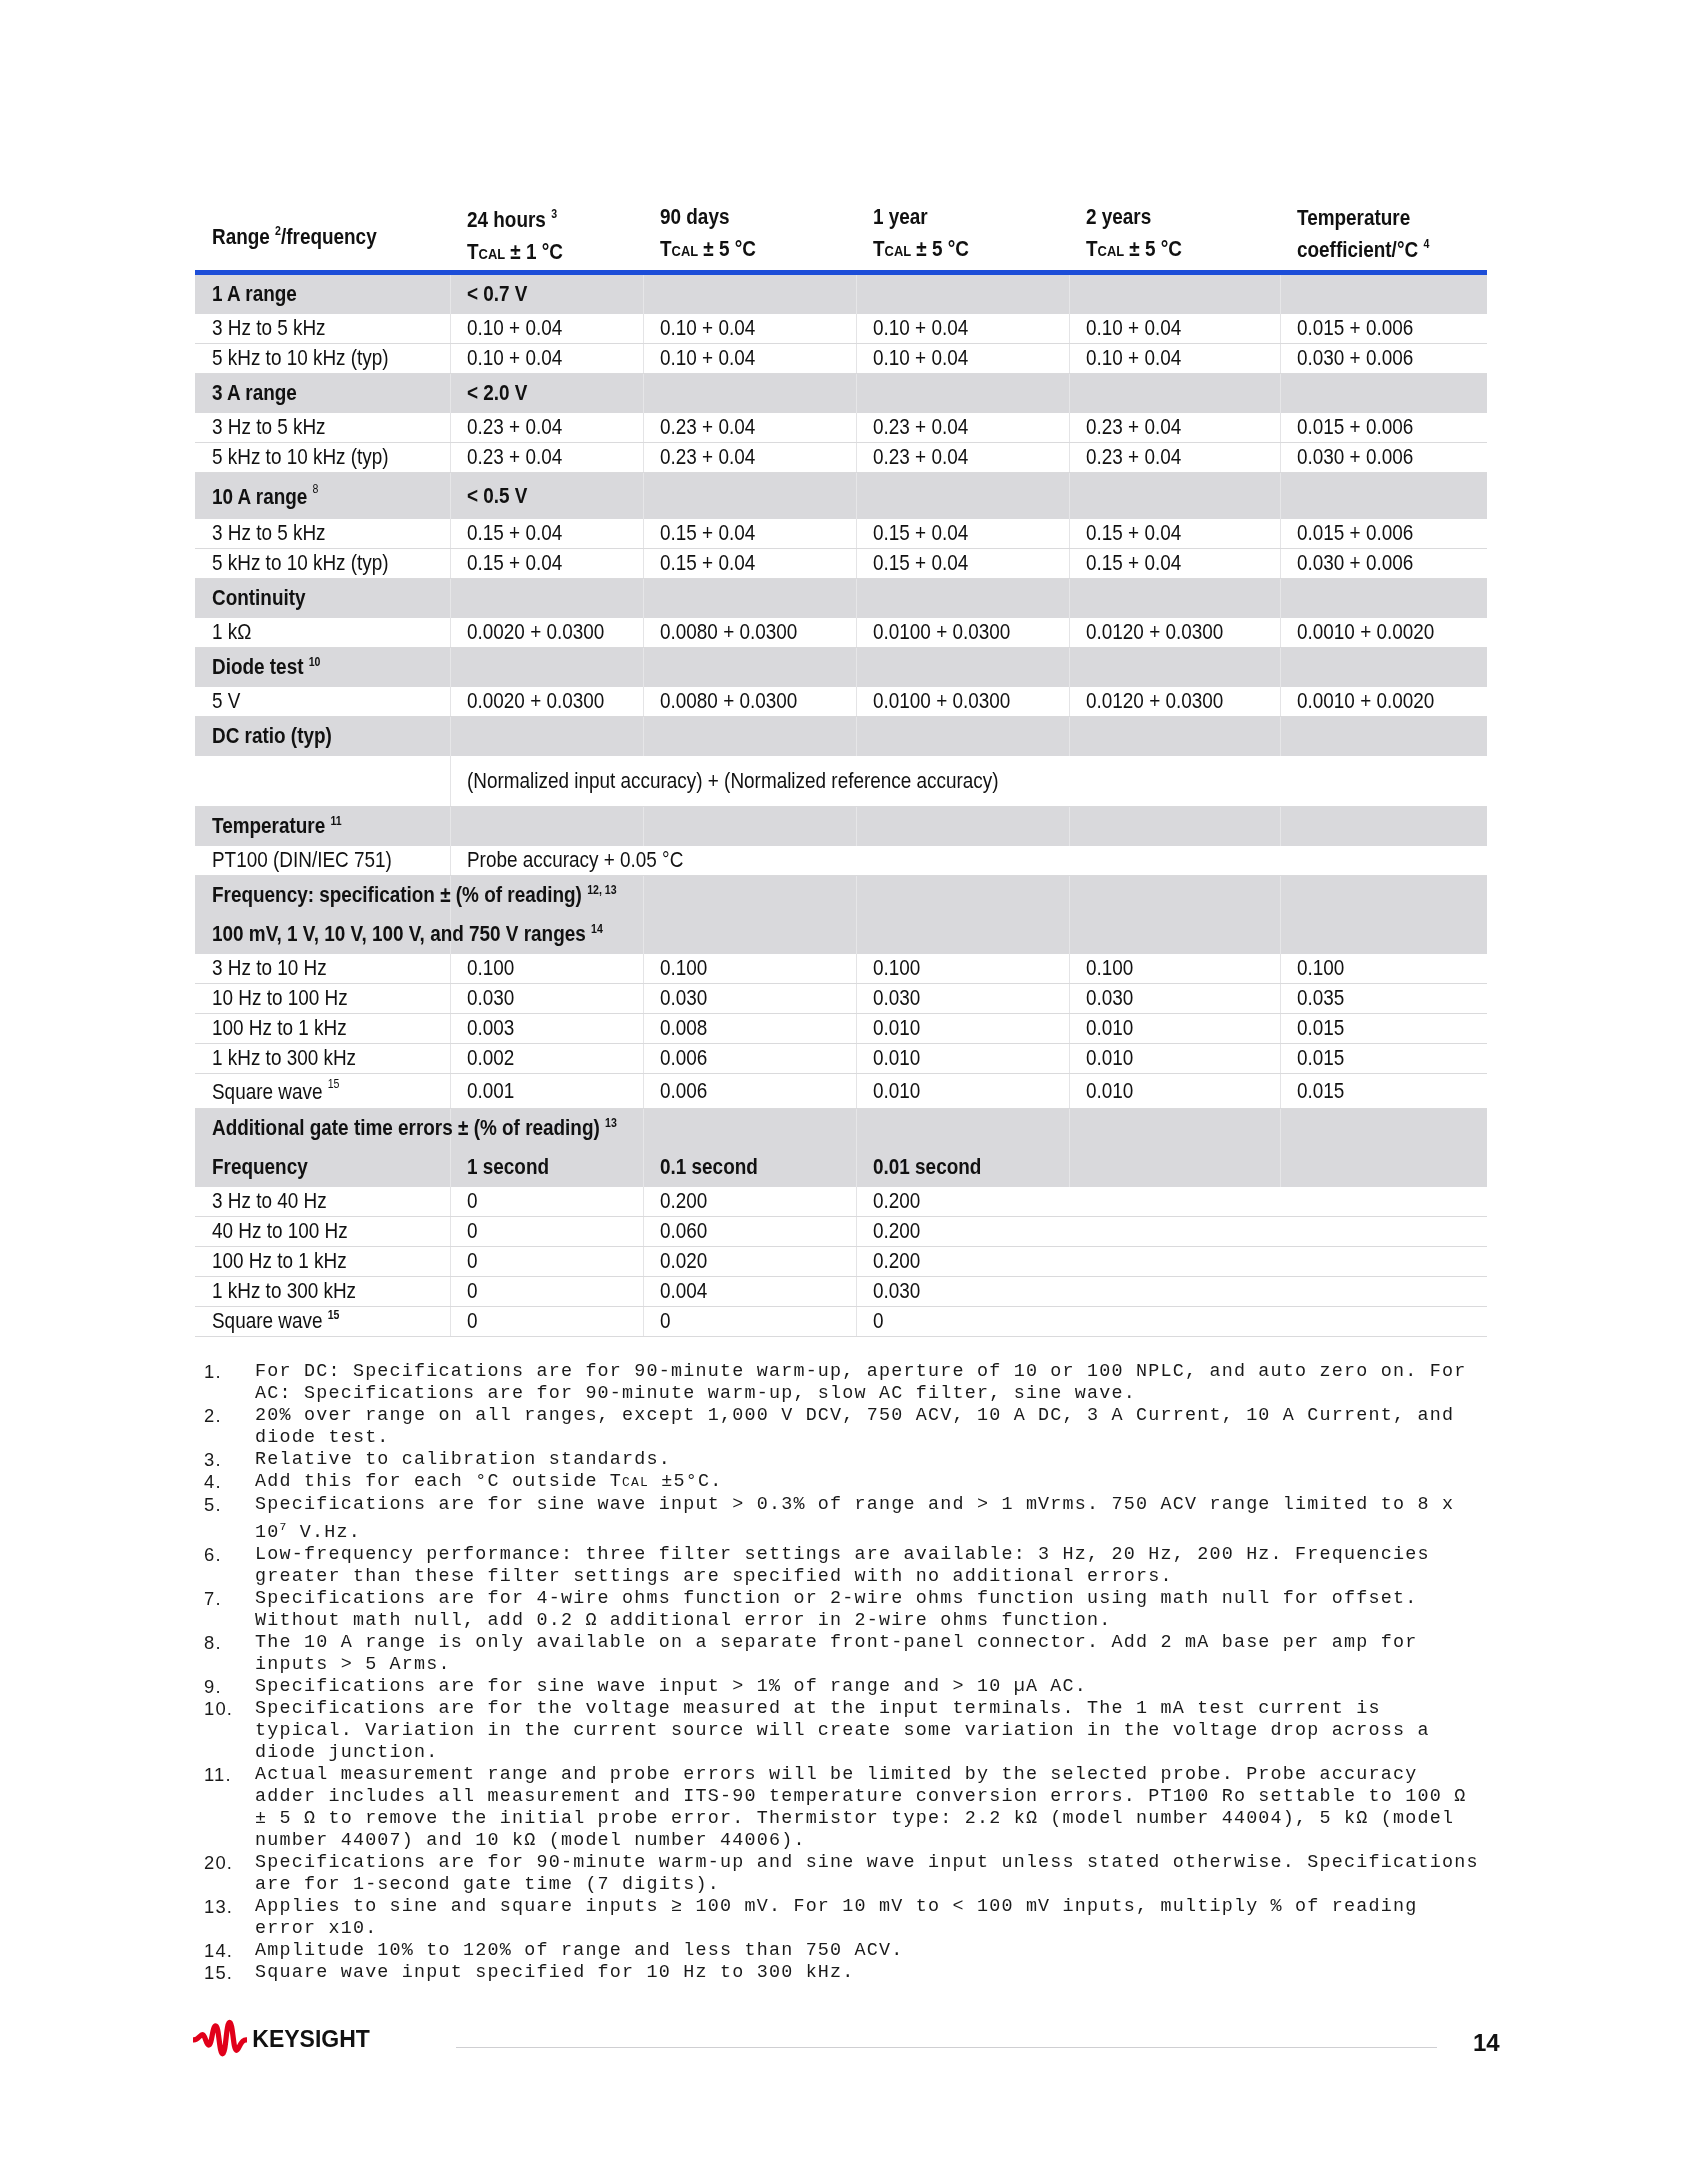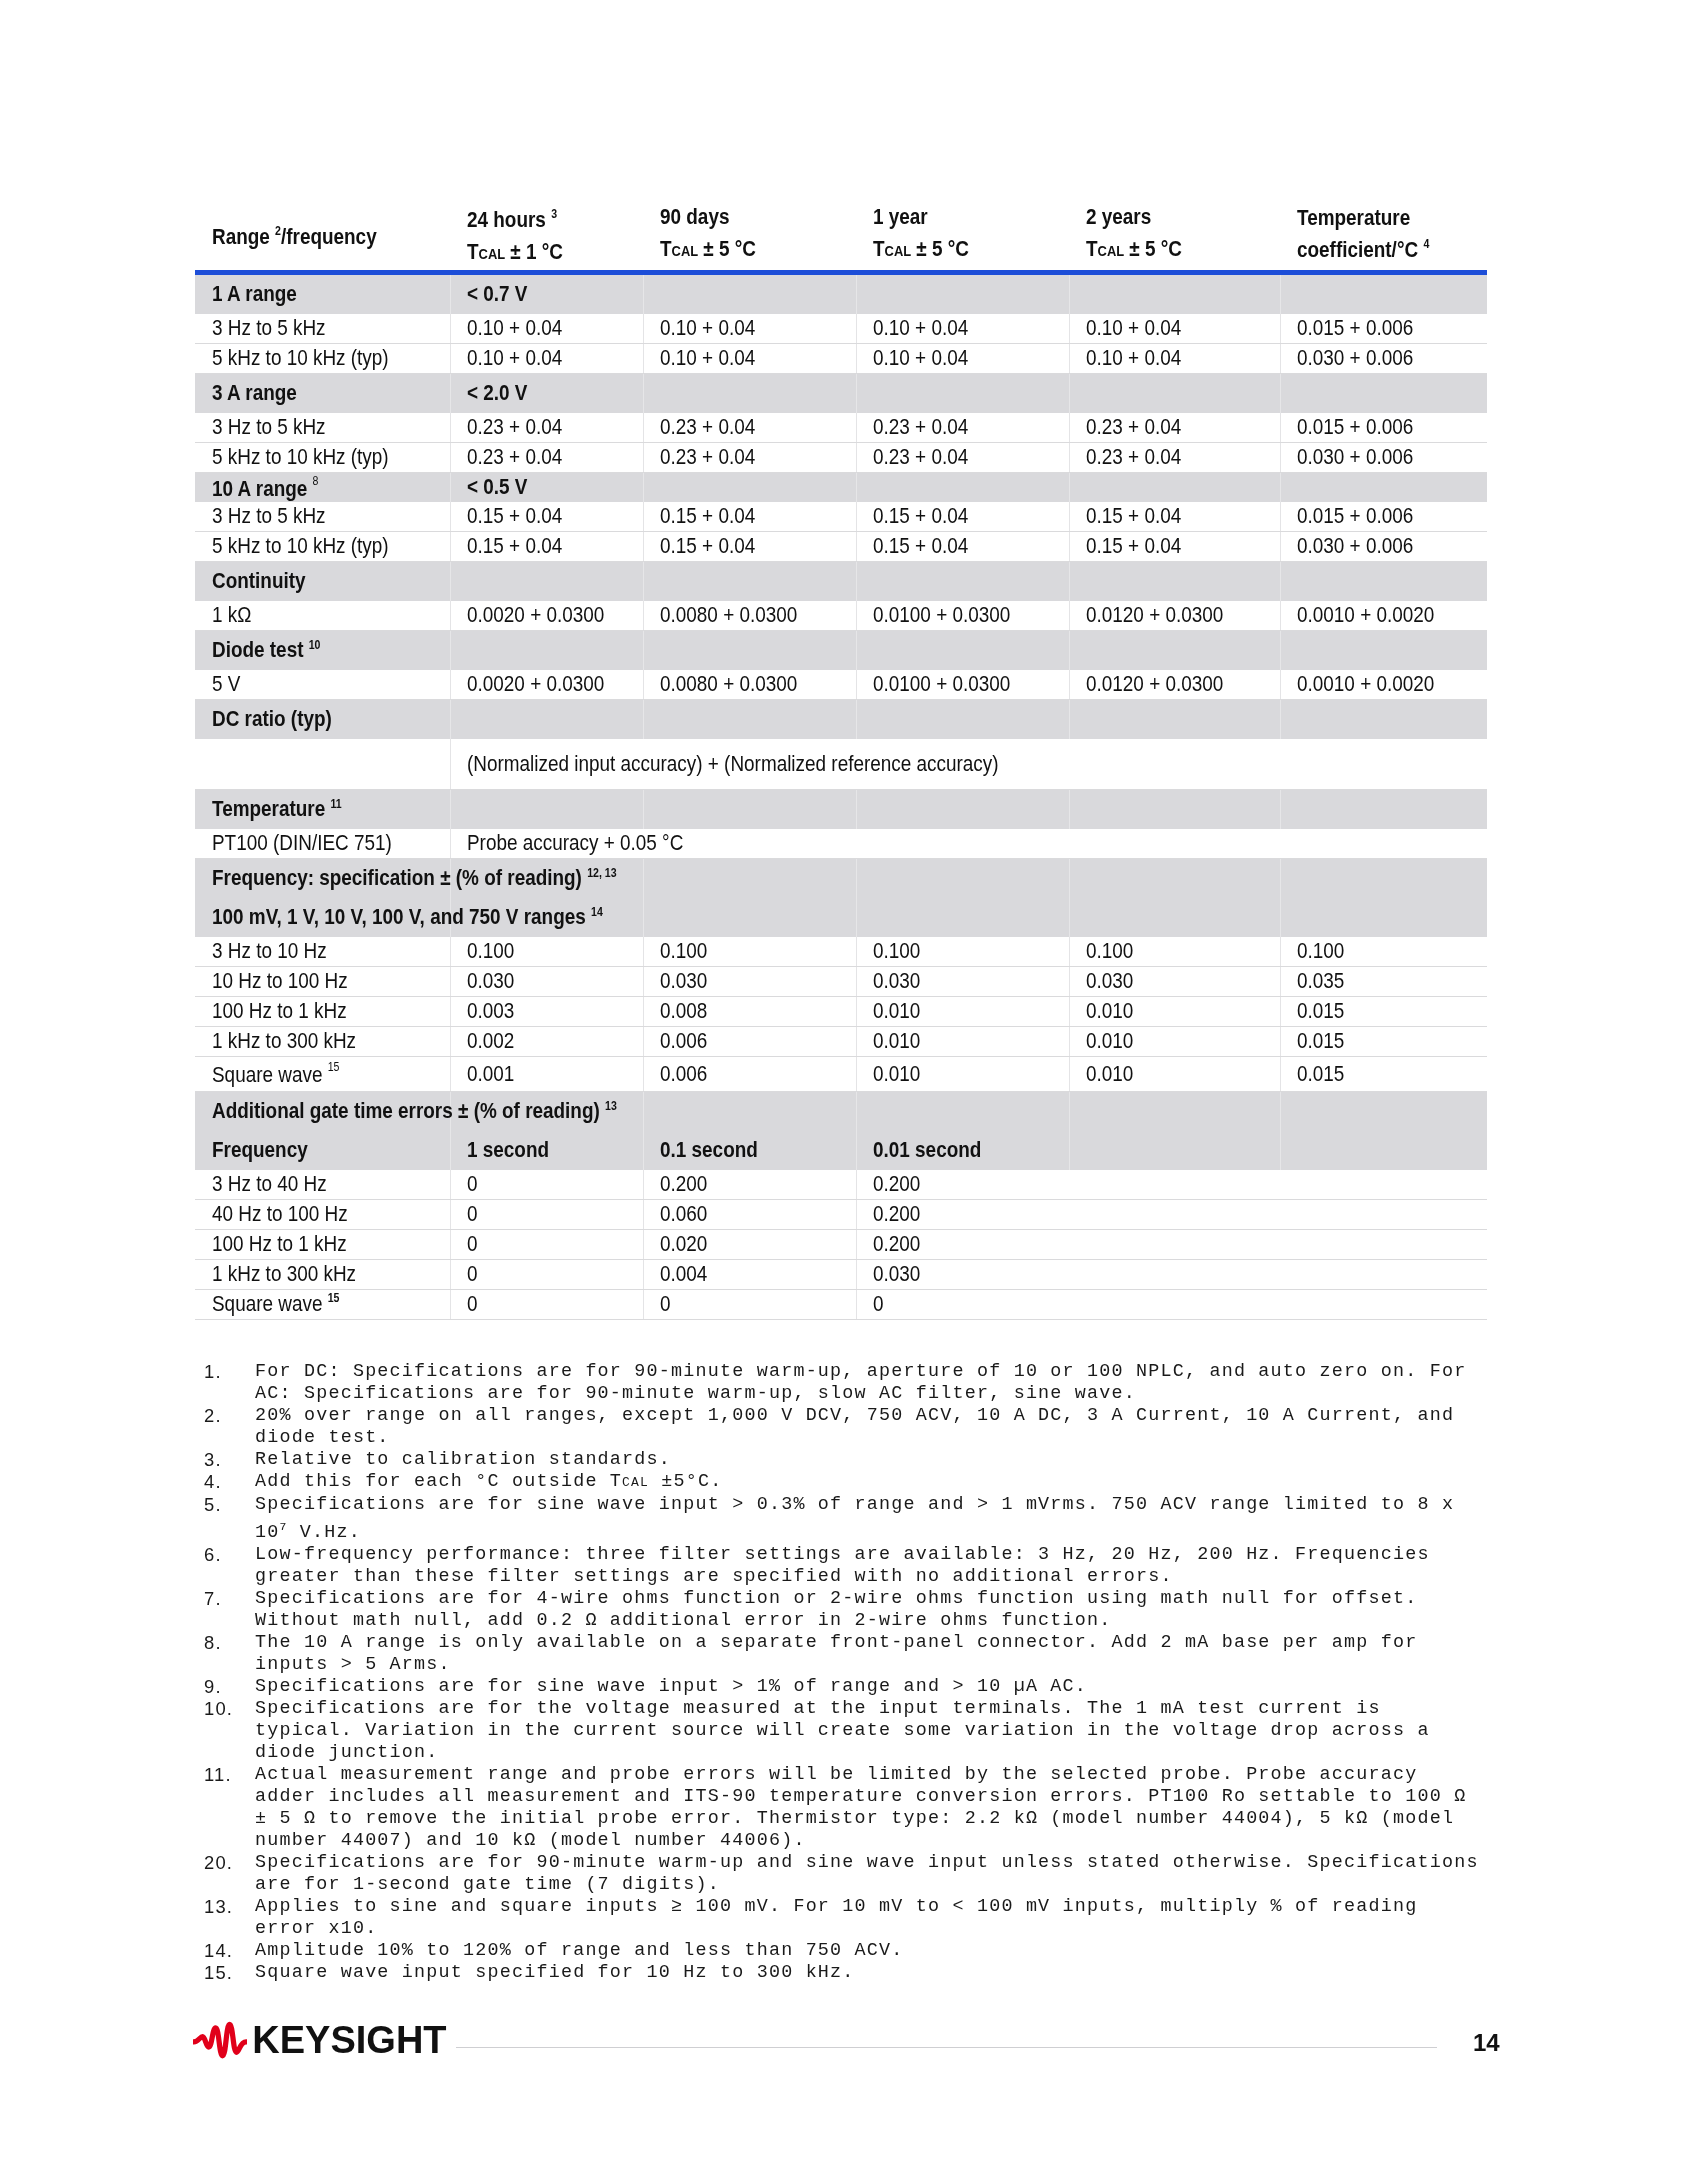--- a/index.html
+++ b/index.html
@@ -16,35 +16,35 @@
   #spec-table col.c6 { width: 207px; }
 
   #spec-table td, #spec-table th { padding: 0 0 0 16.7px; font-size: 22px; text-align: left; vertical-align: middle; overflow: visible; white-space: nowrap; }
   #spec-table thead th { font-weight: bold; height: 66px; vertical-align: middle; line-height: 32px; padding-top: 0; }
   #spec-table thead tr { border-bottom: 5px solid #1d4ed8; }
   #spec-table thead th sup, .sup { font-size: 12.3px; vertical-align: 8.8px; font-weight: bold; }
   .sub { font-size: 15px; }
 
   tr.grp td { background: #d9d9dc; font-weight: bold; height: 39px; border-left: 0.9px solid #e6e6e8; }
   tr.grp td:first-child { border-left: none; }
-  tr.grp.tall td { height: 29px; text-decoration: underline; }
+  tr.grp.tall td { height: 46px; text-decoration: underline; }
   tr.row td { height: 29px; border-bottom: 0.9px solid #dadadc; border-left: 1.8px solid #e4e4e6; }
   tr.row td:first-child { border-left: none; }
   tr.row.tallrow td { height: 34px; }
   tr.row.dcr td { height: 50px; }
   tr.grp td .sup { vertical-align: 8px; }
   .sup-plain { font-size: 12.3px; vertical-align: 10.5px; font-weight: normal; }
 
   #footnotes { position: absolute; left: 204px; top: 1361px; width: 1282px; font-size: 18.4px; line-height: 22px; letter-spacing: 1.2px; color: #1a1a1a; margin: 0; padding: 0; list-style: none; }
   #footnotes li { display: flex; }
   #footnotes .num { width: 51px; flex: 0 0 51px; }
   #footnotes .txt { flex: 1; font-family: Liberation Mono, monospace; }
 
   #footer-logo { position: absolute; left: 193px; top: 2019px; display: flex; align-items: center; }
-  #footer-logo .word { font-size: 38px; font-weight: bold; letter-spacing: 0px; color: #111; margin-left: 5.3px; }
+  #footer-logo .word { font-size: 23px; font-weight: bold; letter-spacing: 0px; color: #111; margin-left: 5.3px; }
   #footer-rule { position: absolute; left: 456px; top: 2047px; width: 981px; height: 0.9px; background: #cfcfd2; }
   #page-number { position: absolute; left: 1473px; top: 2029px; font-size: 24px; font-weight: bold; color: #111; }
 </style>
 </head>
 <body>
 
 <table id="spec-table">
   <colgroup>
       <col class="c1">
       <col class="c2">

